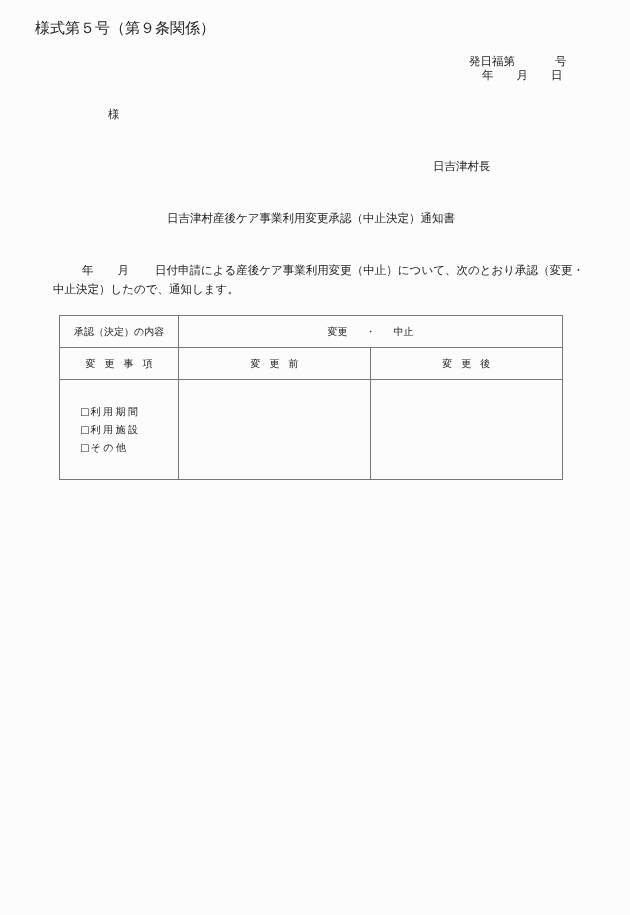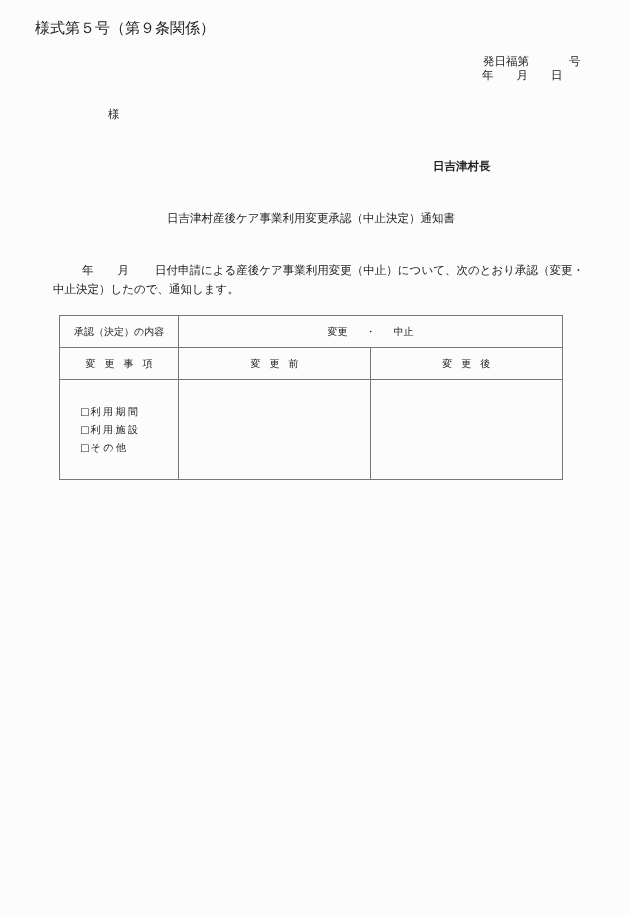--- a/index.html
+++ b/index.html
@@ -13,31 +13,31 @@
       position: relative;
       overflow: hidden;
       font-family: "DejaVu Serif", "Liberation Serif", serif;
       color: #222;
       font-size: 11.5px;
     }
     .abs { position: absolute; white-space: nowrap; line-height: 1; }
 
     #form-number { left: 35px; top: 21px; font-size: 15px; }
 
-    #issue-no-line { left: 483px; top: 56px; font-family: Liberation Serif, serif; }
+    #issue-no-line { left: 469px; top: 56px; font-family: Liberation Serif, serif; }
     #issue-no-line .prefix { display: inline-block; }
     #issue-no-line .gap { display: inline-block; width: 40px; }
 
     #date-line { left: 482px; top: 70px; }
     #date-line .gap1 { display: inline-block; width: 23px; }
     #date-line .gap2 { display: inline-block; width: 23px; }
 
     #addressee { left: 108px; top: 109px; }
 
-    #issuer { left: 433px; top: 161px; font-weight: bold; }
+    #issuer { left: 433px; top: 161px; }
 
     #doc-title { left: 167px; top: 213px; }
 
     #body-line1 { left: 82px; top: 265px; }
     #body-line1 .g1 { display: inline-block; width: 24px; }
     #body-line1 .g2 { display: inline-block; width: 26px; }
     #body-line2 { left: 53px; top: 284px; }
 
     table.notice-table {
       position: absolute;

